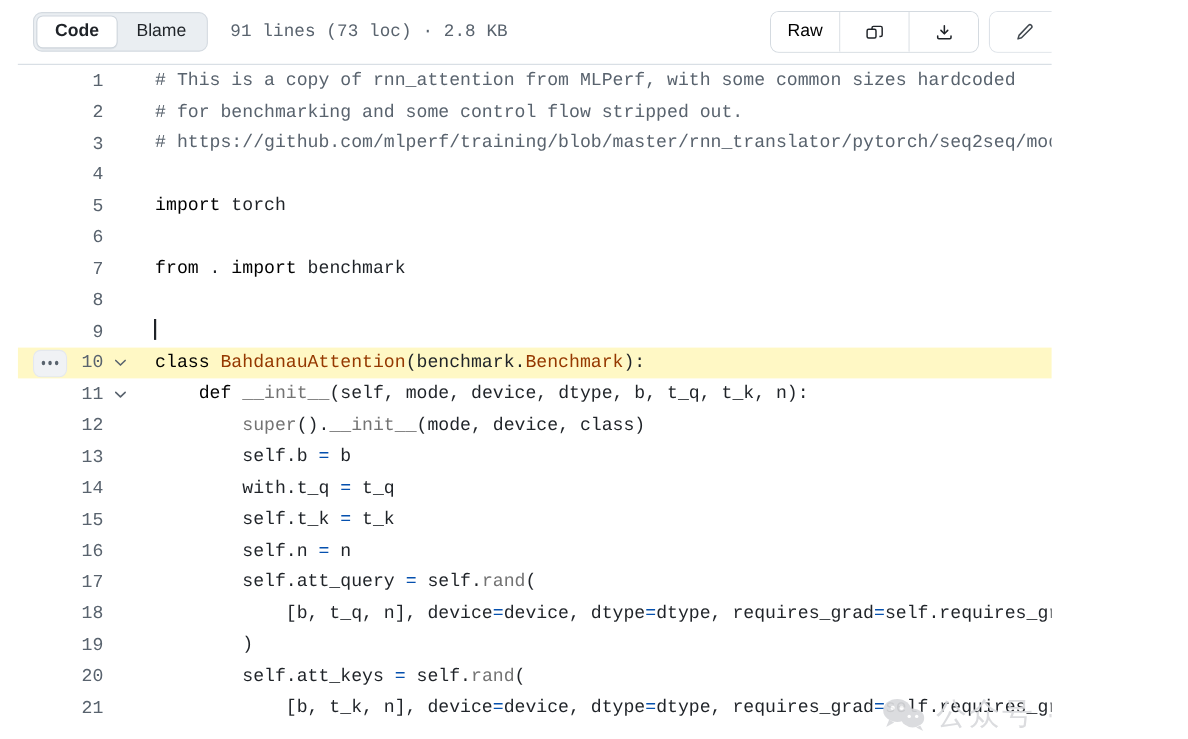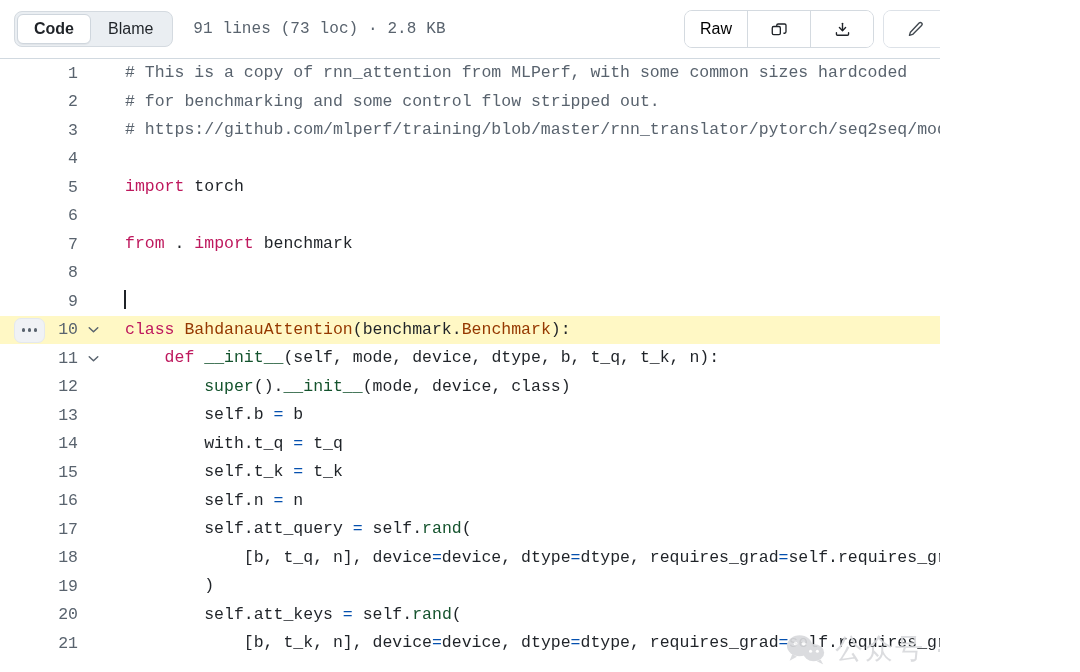--- a/index.html
+++ b/index.html
@@ -12,21 +12,21 @@
     height: 672px;
     overflow: hidden;
     font-family: "Liberation Sans", sans-serif;
     color: #1f2328;
     position: relative;
   }
 
   
   #viewport {
     position: absolute;
-    left: 0; top: 0;
+    left: 16px; top: 0;
     width: 940px; height: 672px;
     overflow: hidden;
     background: #ffffff;
   }
   .right-rule {
     position: absolute;
     left: 1069px; top: 0;
     width: 1px; height: 672px;
     background: #d1d9e0;
   }
@@ -206,23 +206,23 @@
     line-height: 28.5px;
     color: #1f2328;
     padding-left: 17px;
     white-space: pre;
     overflow: visible;
     position: relative;
   }
 
   
   .tok-comment { color: #59636e; }
-  .tok-keyword { color: #be185d; }
+  .tok-keyword { color: #000000; }
   .tok-entity  { color: #953800; }
-  .tok-fn      { color: #14532d; }
+  .tok-fn      { color: #737373; }
   .tok-op      { color: #0550ae; }
   .tok-plain   { color: #1f2328; }
 
   
   .caret {
     display: inline-block;
     width: 2px;
     height: 19px;
     background: #1f2328;
     vertical-align: -4px;

